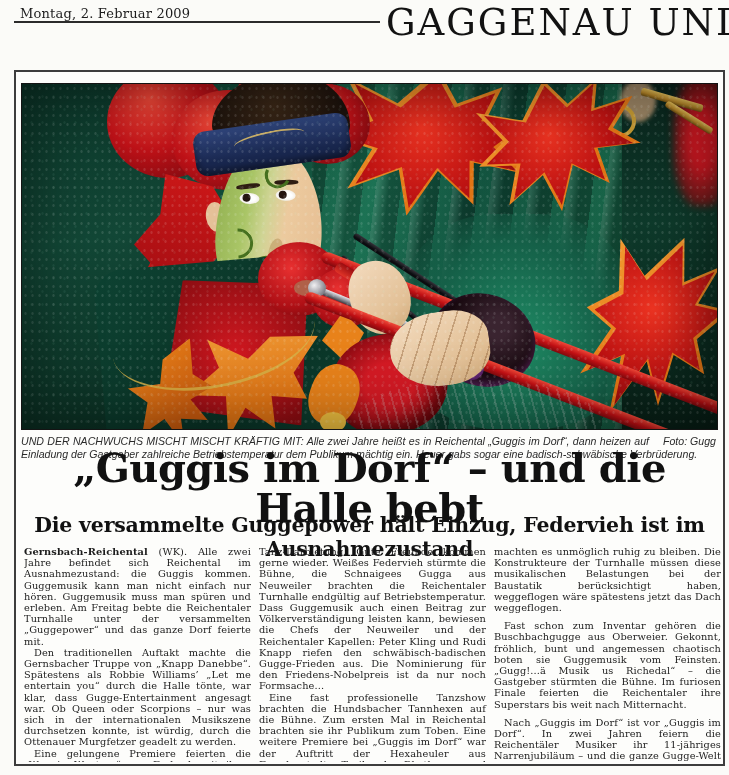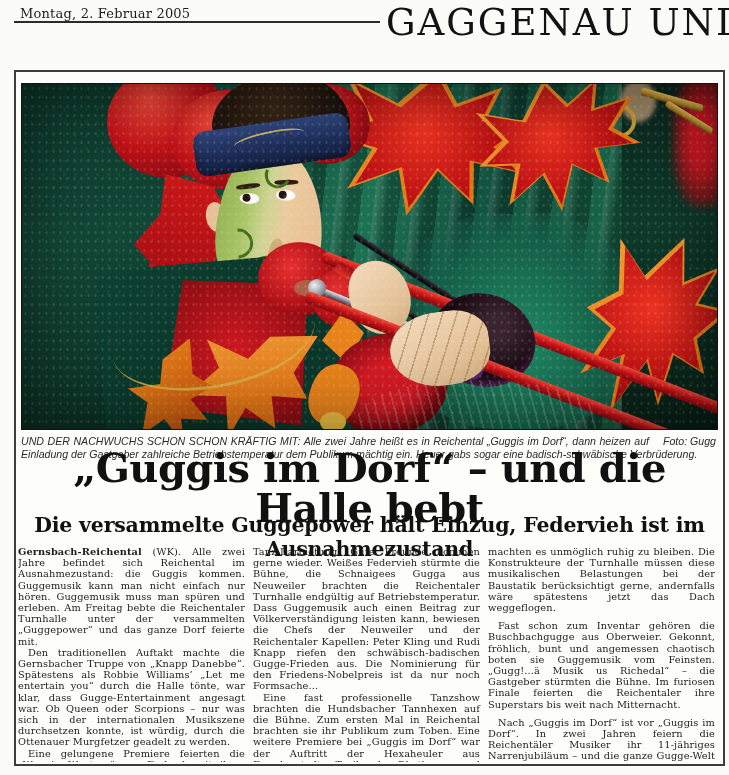--- a/index.html
+++ b/index.html
@@ -148,34 +148,34 @@
   .headline{
     position:absolute;left:0;top:376px;width:100%;text-align:center;margin:0;
     font-size:40px;font-weight:700;letter-spacing:-.5px;line-height:1;color:#111;
   }
   .subheadline{
     position:absolute;left:0;top:441px;width:100%;text-align:center;margin:0;
     font-size:20.5px;font-weight:700;letter-spacing:-.2px;color:#111;
   }
   
   .cols{
-    position:absolute;left:2px;top:474px;width:697px;height:216px;
+    position:absolute;left:8px;top:474px;width:697px;height:216px;
     display:flex;gap:8px;overflow:hidden;
   }
   .col{flex:1 1 0;font-size:9.8px;line-height:11.2px;text-align:justify;hyphens:auto;letter-spacing:.1px;}
   .col p{margin:0;}
   .col p.ind{text-indent:10px;}
   .col p.sp{margin-top:7px;}
   .col p.cont{text-align-last:justify;}
   .lead-in{font-weight:700;}
 </style>
 </head>
 <body>
 
-<div class="hdr-date">Montag, 2. Februar 2005</div>
+<div class="hdr-date">Montag, 2. Februar 2009</div>
 <div class="hdr-rule"></div>
 <div class="masthead">GAGGENAU UND MUR</div>
 
 <div class="article-box">
 
   <div class="photo">
     <div class="ph-folds"></div>
     <div class="ph-midteal"></div>
     <div class="ph-right-dark"></div>
     <div class="ph-topleft-light"></div>
@@ -235,35 +235,35 @@
     <div class="ph-orange2"></div>
     <div class="slide-tube st2"></div>
     <div class="ph-purple"></div>
     <div class="hand handR"></div>
     <div class="ph-fg-hair"></div>
     <div class="ph-grain sparkle"></div>
     <div class="ph-vignette"></div>
   </div>
 
   <div class="caption">
-    <span class="credit">Foto: Gugg</span><span class="lead">UND DER NACHWUCHS SCHON SCHON KRÄFTIG MIT:</span><span> Alle zwei Jahre heißt es in Reichental „Guggis im Dorf“, dann heizen auf Einladung der Gastgeber zahlreiche Betriebstemperatur dem Publikum mächtig ein. Heuer gabs sogar eine badisch-schwäbische Verbrüderung.</span>
+    <span class="credit">Foto: Gugg</span><span class="lead">UND DER NACHWUCHS MISCHT MISCHT KRÄFTIG MIT:</span><span> Alle zwei Jahre heißt es in Reichental „Guggis im Dorf“, dann heizen auf Einladung der Gastgeber zahlreiche Betriebstemperatur dem Publikum mächtig ein. Heuer gabs sogar eine badisch-schwäbische Verbrüderung.</span>
   </div>
 
   <h1 class="headline">„Guggis im Dorf“ – und die Halle bebt</h1>
   <h2 class="subheadline">Die versammelte Guggepower hält Einzug, Federvieh ist im Ausnahmezustand</h2>
 
   <div class="cols">
     <div class="col">
       <p><span class="lead-in">Gernsbach-Reichental</span><span> (WK). Alle zwei Jahre befindet sich Reichental im Ausnahmezustand: die Guggis kommen. Guggemusik kann man nicht einfach nur hören. Guggemusik muss man spüren und erleben. Am Freitag bebte die Reichentaler Turnhalle unter der versammelten „Guggepower“ und das ganze Dorf feierte mit.</span></p>
       <p class="ind">Den traditionellen Auftakt machte die Gernsbacher Truppe von „Knapp Danebbe“. Spätestens als Robbie Williams’ „Let me entertain you“ durch die Halle tönte, war klar, dass Gugge-Entertainment angesagt war. Ob Queen oder Scorpions – nur was sich in der internationalen Musikszene durchsetzen konnte, ist würdig, durch die Ottenauer Murgfetzer geadelt zu werden.</p>
       <p class="ind cont">Eine gelungene Premiere feierten die „Wonnig Wautzer“ aus Forbach mit ihrer</p>
     </div>
     <div class="col">
       <p>Tanz-Darbietung. Gute Freunde kommen gerne wieder. Weißes Federvieh stürmte die Bühne, die Schnaigees Gugga aus Neuweiler brachten die Reichentaler Turnhalle endgültig auf Betriebstemperatur. Dass Guggemusik auch einen Beitrag zur Völkerverständigung leisten kann, bewiesen die Chefs der Neuweiler und der Reichentaler Kapellen: Peter Kling und Rudi Knapp riefen den schwäbisch-badischen Gugge-Frieden aus. Die Nominierung für den Friedens-Nobelpreis ist da nur noch Formsache...</p>
       <p class="ind cont">Eine fast professionelle Tanzshow brachten die Hundsbacher Tannhexen auf die Bühne. Zum ersten Mal in Reichental brachten sie ihr Publikum zum Toben. Eine weitere Premiere bei „Guggis im Dorf“ war der Auftritt der Hexaheuler aus Freudenstadt. Treibende Rhythmen und perfekte Bläsersätze</p>
     </div>
     <div class="col">
-      <p>machten es unmöglich ruhig zu bleiben. Die Konstrukteure der Turnhalle müssen diese musikalischen Belastungen bei der Baustatik berücksichtigt gerne, andernfalls wäre spätestens jetzt das Dach weggeflogen.</p>
+      <p>machten es unmöglich ruhig zu bleiben. Die Konstrukteure der Turnhalle müssen diese musikalischen Belastungen bei der Baustatik berücksichtigt haben, weggeflogen wäre spätestens jetzt das Dach weggeflogen.</p>
       <p class="ind sp">Fast schon zum Inventar gehören die Buschbachgugge aus Oberweier. Gekonnt, fröhlich, bunt und angemessen chaotisch boten sie Guggemusik vom Feinsten. „Gugg!...ä Musik us Richedal“ – die Gastgeber stürmten die Bühne. Im furiosen Finale feierten die Reichentaler ihre Superstars bis weit nach Mitternacht.</p>
       <p class="ind sp">Nach „Guggis im Dorf“ ist vor „Guggis im Dorf“. In zwei Jahren feiern die Reichentäler Musiker ihr 11-jähriges Narrenjubiläum – und die ganze Gugge-Welt feiert mit dem kleinen Dorf im Nordschwarzwald ...</p>
     </div>
   </div>
 </div>
 
 </body></html>

